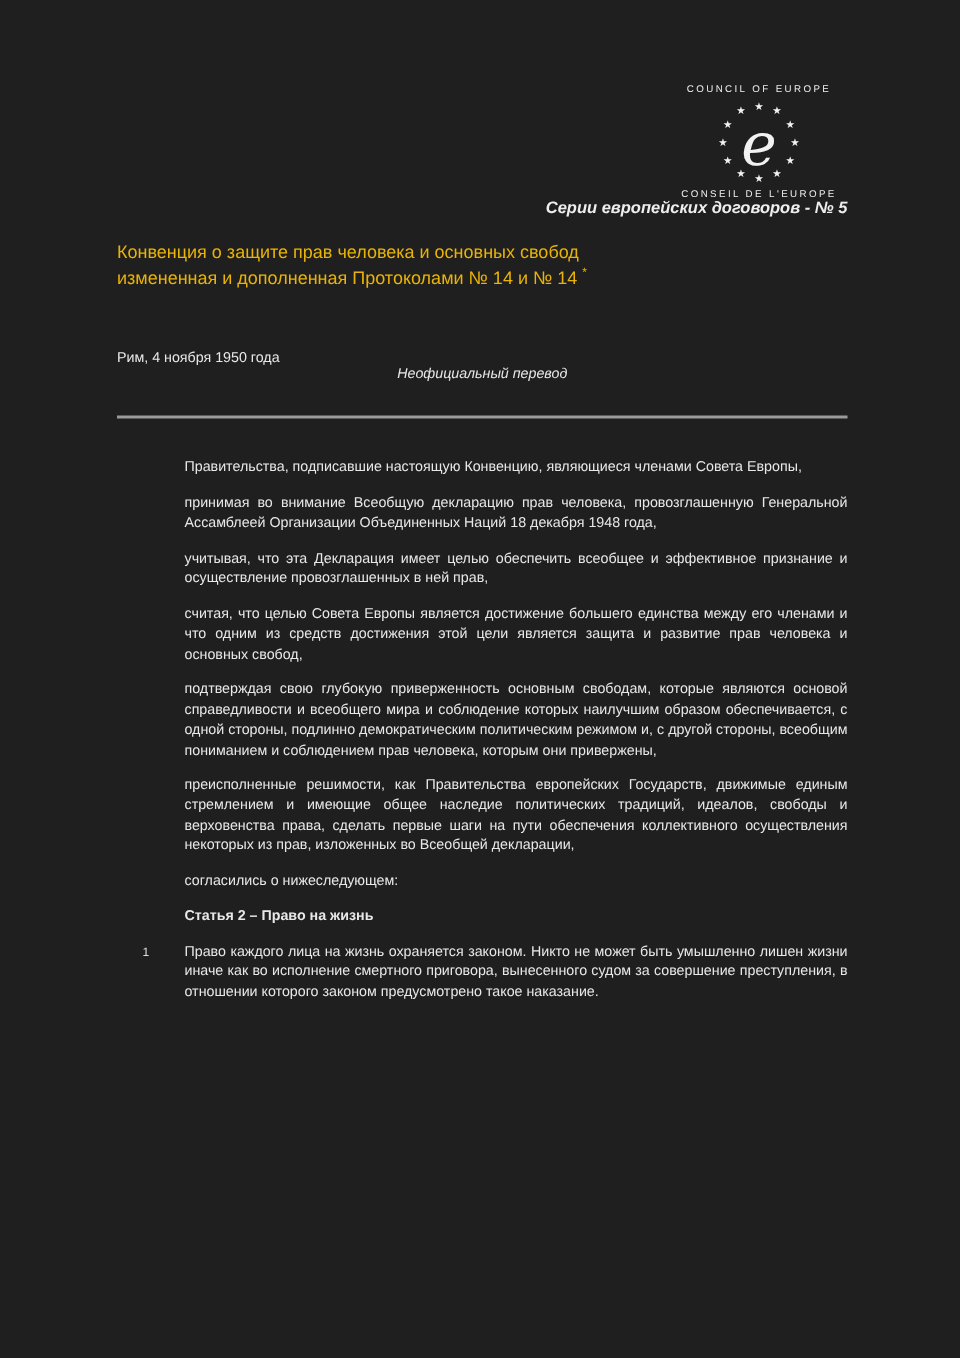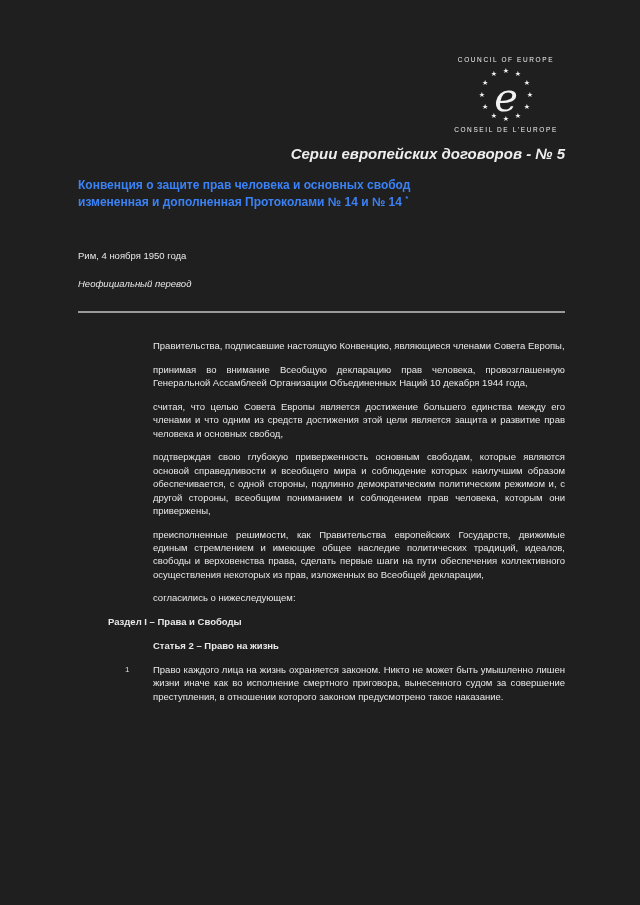--- a/index.html
+++ b/index.html
@@ -28,44 +28,43 @@
   }
   .logo-caption {
     font-size: 6.5px;
     letter-spacing: 1.6px;
     white-space: nowrap;
     color: #eeeeee;
   }
   .logo-art { margin: 3px 0 2px 0; display: block; }
   
   .series-label {
-    margin-top: 12px;
     text-align: right;
     font-weight: bold;
     font-style: italic;
-    font-size: 15px;
+    font-size: 11px;
     color: #eeeeee;
   }
   .doc-title {
     margin-top: 16px;
-    font-weight: bold;
+    font-weight: normal;
     font-size: 12px;
     line-height: 1.3;
-    color: #3b82f6;
+    color: #eab308;
   }
   .doc-title sup { font-size: 8px; }
   .place-date { margin-top: 40px; }
-  .translation-note { margin-top: 17px; font-style: italic; }
+  .translation-note { font-style: italic; text-align: center; }
   .divider {
     margin-top: 22px;
     border-top: 2px solid #9a9a9a;
     height: 0;
   }
   
-  .body-content { margin-top: 26px; line-height: 1.42; margin-left: 30px; }
+  .body-content { margin-top: 26px; line-height: 1.42; }
   .indent { margin-left: 45px; }
   .para {
     text-align: justify;
     margin-bottom: 10px;
   }
   .heading { font-weight: bold; margin-bottom: 10px; margin-top: 4px; }
   .section-heading {
     font-weight: bold;
     margin: 6px 0 11px 0;
   }
@@ -122,29 +121,29 @@
   <div class="place-date">Рим, 4 ноября 1950 года</div>
 
   <div class="translation-note">Неофициальный перевод</div>
 
   <div class="divider"></div>
 
   <div class="body-content">
 
     <div class="indent">
       <p class="para">Правительства, подписавшие настоящую Конвенцию, являющиеся членами Совета Европы,</p>
-      <p class="para">принимая во внимание Всеобщую декларацию прав человека, провозглашенную Генеральной Ассамблеей Организации Объединенных Наций 10 декабря 1944 года,</p>
+      <p class="para">принимая во внимание Всеобщую декларацию прав человека, провозглашенную Генеральной Ассамблеей Организации Объединенных Наций 18 декабря 1948 года,</p>
+      <p class="para">учитывая, что эта Декларация имеет целью обеспечить всеобщее и эффективное признание и осуществление провозглашенных в ней прав,</p>
       <p class="para">считая, что целью Совета Европы является достижение большего единства между его членами и что одним из средств достижения этой цели является защита и развитие прав человека и основных свобод,</p>
       <p class="para">подтверждая свою глубокую приверженность основным свободам, которые являются основой справедливости и всеобщего мира и соблюдение которых наилучшим образом обеспечивается, с одной стороны, подлинно демократическим политическим режимом и, с другой стороны, всеобщим пониманием и соблюдением прав человека, которым они привержены,</p>
       <p class="para">преисполненные решимости, как Правительства европейских Государств, движимые единым стремлением и имеющие общее наследие политических традиций, идеалов, свободы и верховенства права, сделать первые шаги на пути обеспечения коллективного осуществления некоторых из прав, изложенных во Всеобщей декларации,</p>
       <p class="para">согласились о нижеследующем:</p>
 
     </div>
 
-    <div class="section-heading">Раздел I – Права и Свободы</div>
 
     <div class="heading indent">Статья 2 – Право на жизнь</div>
 
     <div class="numbered-item">
       <span class="item-number">1</span>
       <p class="item-text">Право каждого лица на жизнь охраняется законом. Никто не может быть умышленно лишен жизни иначе как во исполнение смертного приговора, вынесенного судом за совершение преступления, в отношении которого законом предусмотрено такое наказание.</p>
     </div>
 
   </div>
 

